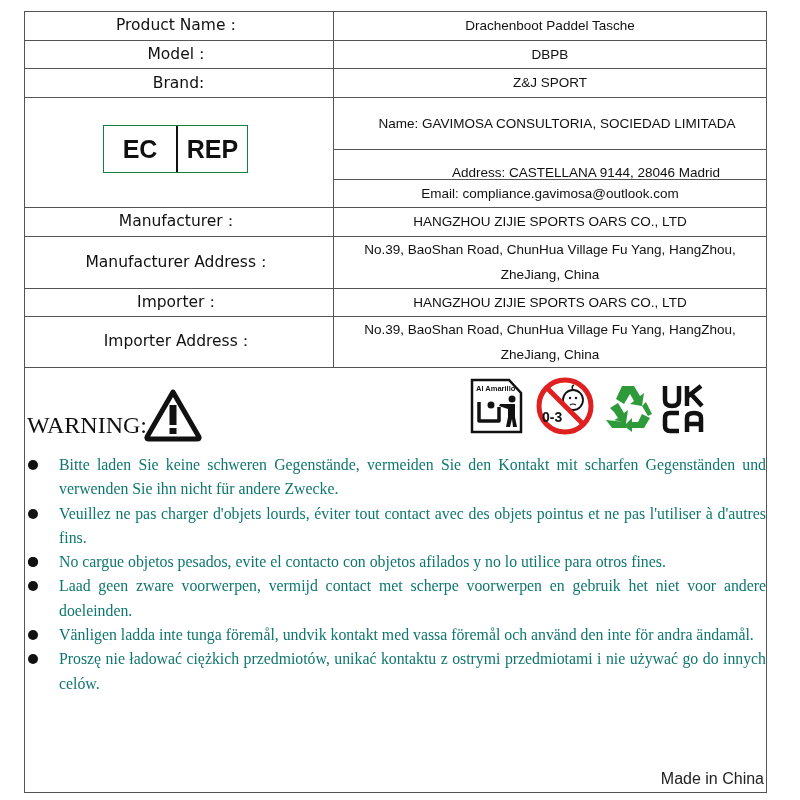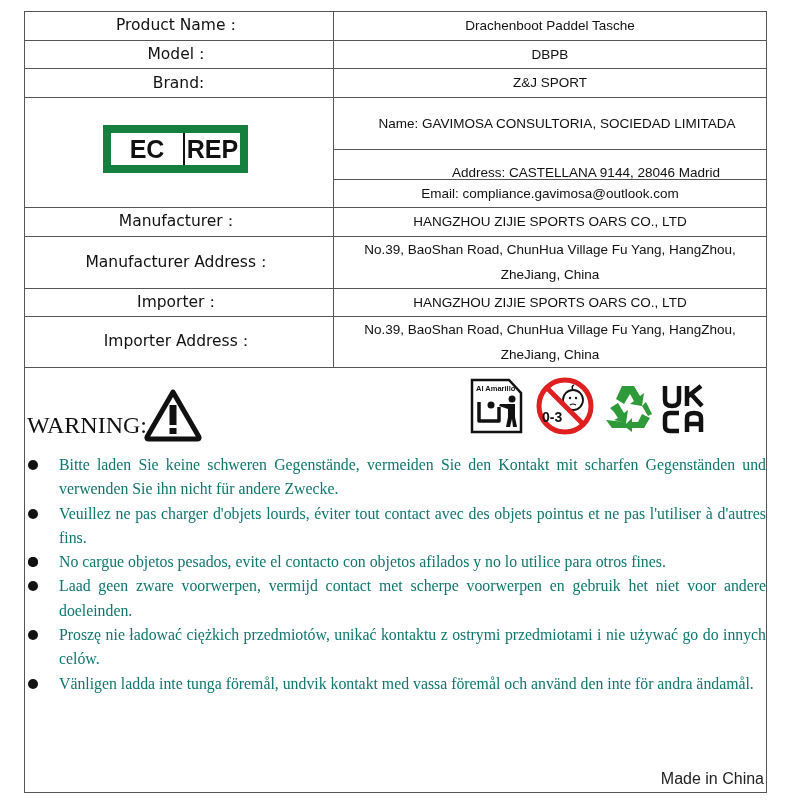--- a/index.html
+++ b/index.html
@@ -3,21 +3,21 @@
 <meta charset="utf-8">
 <style>
   html, body { margin: 0; padding: 0; background: #ffffff; }
   body { width: 800px; height: 800px; position: relative; overflow: hidden; font-family: "Liberation Sans", sans-serif; color: #111; }
   .frame { position: absolute; left: 24px; top: 11px; width: 743px; height: 782px; border: 1.5px solid #555; box-sizing: border-box; }
   .hline { position: absolute; height: 0; border-top: 1.5px solid #555; }
   .vline { position: absolute; width: 0; border-left: 1.5px solid #555; }
   .cell { position: absolute; display: flex; align-items: center; justify-content: center; text-align: center; box-sizing: border-box; }
   .lbl { font-family: "DejaVu Sans", sans-serif; font-size: 15.5px; color: #111; }
   .val { font-family: Liberation Sans, sans-serif; font-size: 13.5px; color: #111; line-height: 25px; }
-  .ecrep { position: absolute; left: 103px; top: 125px; width: 145px; height: 48px; border: 8px solid #15803d; box-sizing: border-box; display: flex; }
+  .ecrep { position: absolute; left: 103px; top: 125px; width: 145px; height: 48px; border: 1px solid #15803d; box-sizing: border-box; display: flex; }
   .ecrep span { display: flex; align-items: center; justify-content: center; font-family: "Liberation Sans", sans-serif; font-weight: bold; font-size: 25px; }
   .ecrep .ec { width: 72px; border-right: 2px solid #111; }
   .ecrep .rep { flex: 1; }
   .warning { position: absolute; left: 27px; top: 412px; font-family: "Liberation Serif", serif; font-size: 24px; color: #111; }
   .warn-icon { position: absolute; left: 143px; top: 388px; width: 60px; height: 54px; }
   .sym { position: absolute; }
   .bullets { position: absolute; left: 28px; top: 453px; width: 738px; font-family: "Liberation Serif", serif; font-size: 15.8px; line-height: 24.3px; color: #0f766e; }
   .bullet-item { position: relative; padding-left: 31px; text-align: justify; }
   .bullet-item .dot { position: absolute; left: 0; top: 7px; width: 10px; height: 10px; border-radius: 50%; background: #111; }
   .made { position: absolute; right: 36px; top: 770px; font-family: "Liberation Sans", sans-serif; font-size: 16px; color: #222; }
@@ -114,17 +114,17 @@
     <path d="M26 48 L26 34 Q26 29 33 29 Q40 29 40 34 L40 48 M26 40 L40 40"></path>
   </g>
 </svg>
 
 <div class="bullets">
   <div class="bullet-item"><span class="dot"></span><span>Bitte laden Sie keine schweren Gegenstände, vermeiden Sie den Kontakt mit scharfen Gegenständen und verwenden Sie ihn nicht für andere Zwecke.</span></div>
   <div class="bullet-item"><span class="dot"></span><span>Veuillez ne pas charger d'objets lourds, éviter tout contact avec des objets pointus et ne pas l'utiliser à d'autres fins.</span></div>
   <div class="bullet-item"><span class="dot"></span></div>
   <div class="bullet-item"><span class="dot"></span><span>No cargue objetos pesados, evite el contacto con objetos afilados y no lo utilice para otros fines.</span></div>
   <div class="bullet-item"><span class="dot"></span><span>Laad geen zware voorwerpen, vermijd contact met scherpe voorwerpen en gebruik het niet voor andere doeleinden.</span></div>
+  <div class="bullet-item"><span class="dot"></span><span>Vänligen ladda inte tunga föremål, undvik kontakt med vassa föremål och använd den inte för andra ändamål.</span></div>
   <div class="bullet-item"><span class="dot"></span><span>Proszę nie ładować ciężkich przedmiotów, unikać kontaktu z ostrymi przedmiotami i nie używać go do innych celów.</span></div>
-  <div class="bullet-item"><span class="dot"></span><span>Vänligen ladda inte tunga föremål, undvik kontakt med vassa föremål och använd den inte för andra ändamål.</span></div>
 </div>
 
 <div class="made">Made in China</div>
 
 </body></html>

